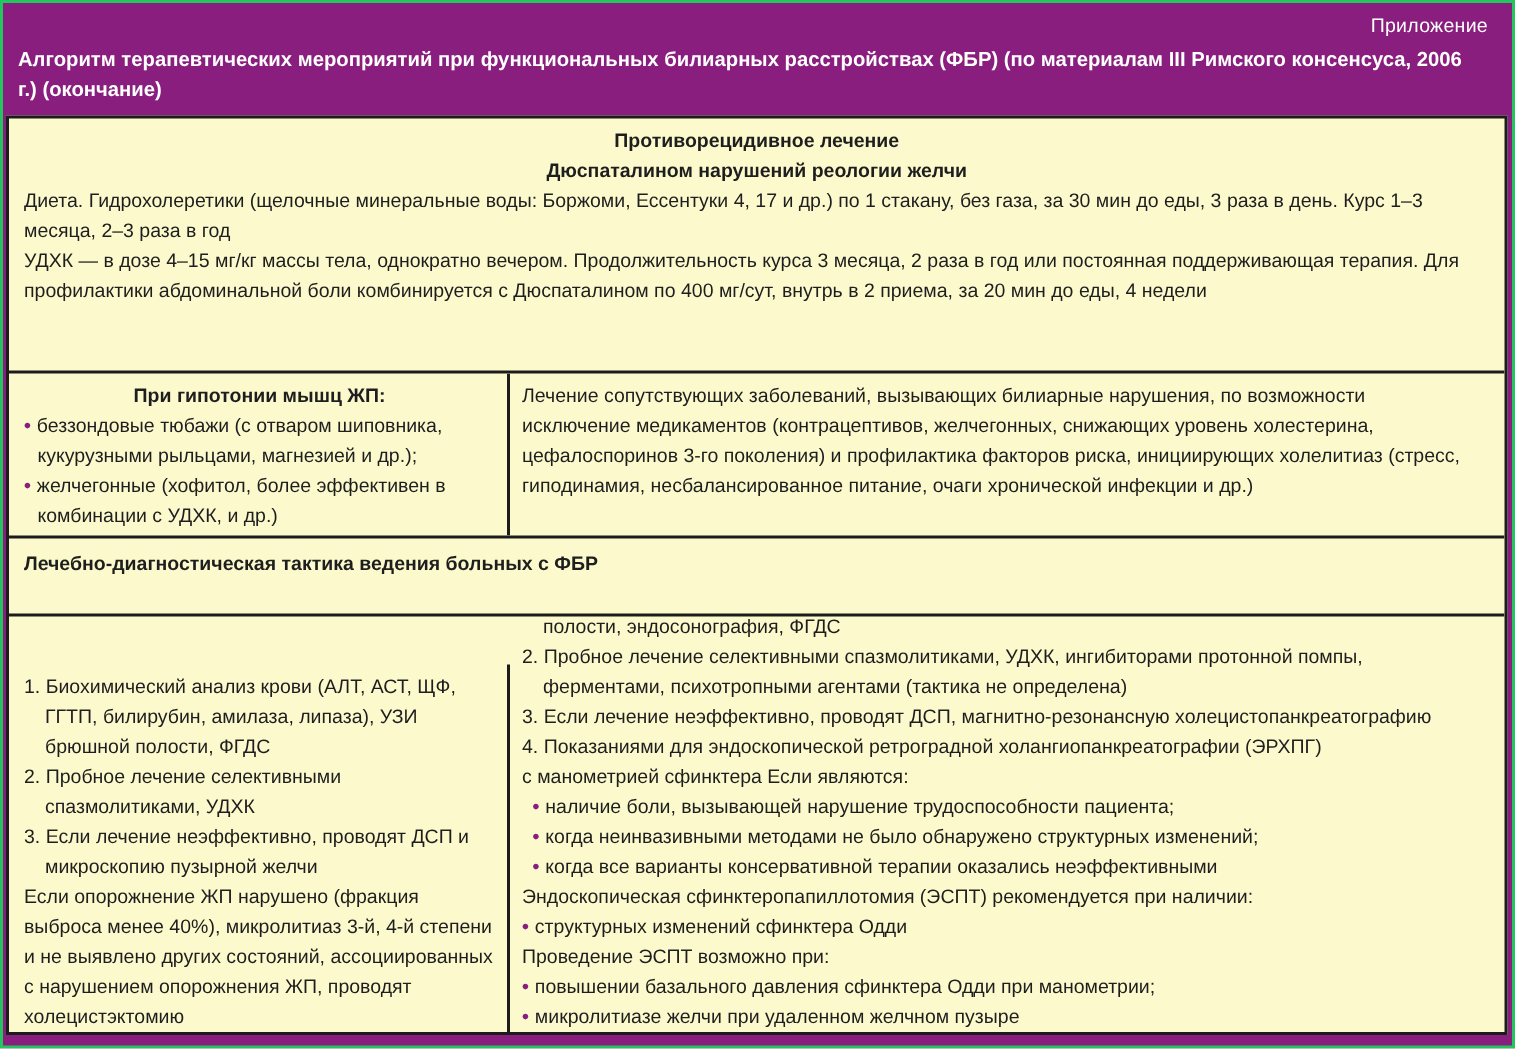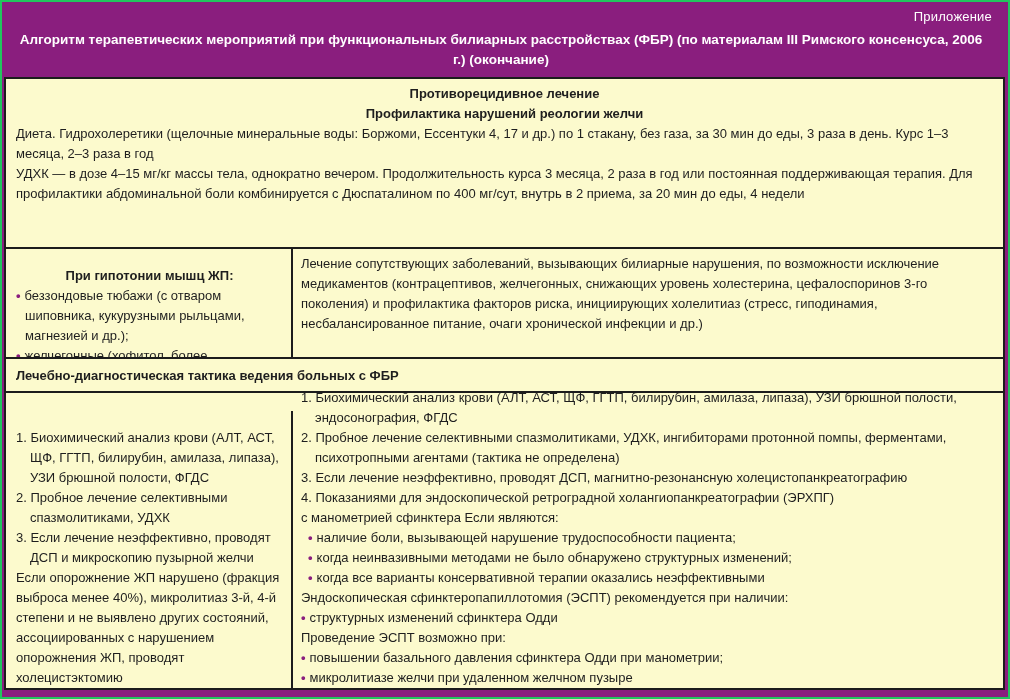--- a/index.html
+++ b/index.html
@@ -9,53 +9,53 @@
     border:2px solid #22c55e; box-sizing:border-box;
     font-family:Liberation Sans, sans-serif;
     color:#1E1E1E; overflow:hidden;
   }
   .appendix {
     position:absolute; top:7px; right:16px;
     color:#ffffff; font-size:13px; letter-spacing:0.2px;
   }
   .title {
     position:absolute; top:28px; left:10px; right:18px;
-    color:#ffffff; font-weight:700; font-size:13.5px; line-height:20px;text-align:center;
+    color:#ffffff; font-weight:700; font-size:13.5px; line-height:20px;
   }
   .content {
     position:absolute; left:2px; right:3px; top:75px; bottom:7px;
     background:#FCFACD; border:2px solid #1C1C1C; box-sizing:border-box;
     display:flex; flex-direction:column; overflow:hidden;
     font-size:13px; line-height:20px;
   }
   .sec-a { height:168px; box-sizing:border-box; padding:5px 10px 0 10px; overflow:hidden; }
   .bold { font-weight:700;text-align:center; }
   .row-b { height:110px; box-sizing:border-box; border-top:2px solid #1C1C1C; display:flex; overflow:hidden; }
-  .sec-c { height:34px; box-sizing:border-box; border-top:2px solid #1C1C1C; padding:7px 10px 0 10px; font-weight:700; overflow:hidden; }
+  .sec-c { height:52px; box-sizing:border-box; border-top:2px solid #1C1C1C; padding:7px 10px 0 10px; font-weight:700; overflow:hidden; }
   .row-d { flex:1; box-sizing:border-box; border-top:2px solid #1C1C1C; display:flex; overflow:hidden;align-items:flex-end; }
-  .cell-l { width:287px; box-sizing:border-box; border-right:2px solid #1C1C1C; padding:17px 8px 0 10px; overflow:hidden; }
+  .cell-l { width:334px; box-sizing:border-box; border-right:2px solid #1C1C1C; padding:5px 8px 0 10px; overflow:hidden; }
   .cell-r { flex:1; box-sizing:border-box; padding:5px 21px 0 8px; overflow:hidden; }
   .hang9  { padding-left:9px;  text-indent:-9px; }
   .hang14 { padding-left:14px; text-indent:-14px; }
   .indent15 { margin-left:7px; }
   .bullet { color:#8A1E7E; font-weight:700; margin-right:4px; }
 </style>
 </head>
 <body>
 
 <div class="page">
 
   <div class="appendix">Приложение</div>
   <div class="title">Алгоритм терапевтических мероприятий при функциональных билиарных расстройствах (ФБР) (по материалам III Римского консенсуса, 2006 г.) (окончание)</div>
 
   <div class="content">
 
     <div class="sec-a">
       <div class="bold">Противорецидивное лечение</div>
-      <div class="bold">Профилактика нарушений реологии желчи</div>
+      <div class="bold">Дюспаталином нарушений реологии желчи</div>
       <div>Диета. Гидрохолеретики (щелочные минеральные воды: Боржоми, Ессентуки 4, 17 и др.) по 1 стакану, без газа, за 30 мин до еды, 3 раза в день. Курс 1–3 месяца, 2–3 раза в год</div>
       <div>УДХК — в дозе 4–15 мг/кг массы тела, однократно вечером. Продолжительность курса 3 месяца, 2 раза в год или постоянная поддерживающая терапия. Для профилактики абдоминальной боли комбинируется с Дюспаталином по 400 мг/сут, внутрь в 2 приема, за 20 мин до еды, 4 недели</div>
     </div>
 
     <div class="row-b">
       <div class="cell-l">
         <div class="bold">При гипотонии мышц ЖП:</div>
         <div class="hang9">
           <span class="bullet">•</span><span>беззондовые тюбажи (с отваром шиповника, кукурузными рыльцами, магнезией и др.);</span>
         </div>

